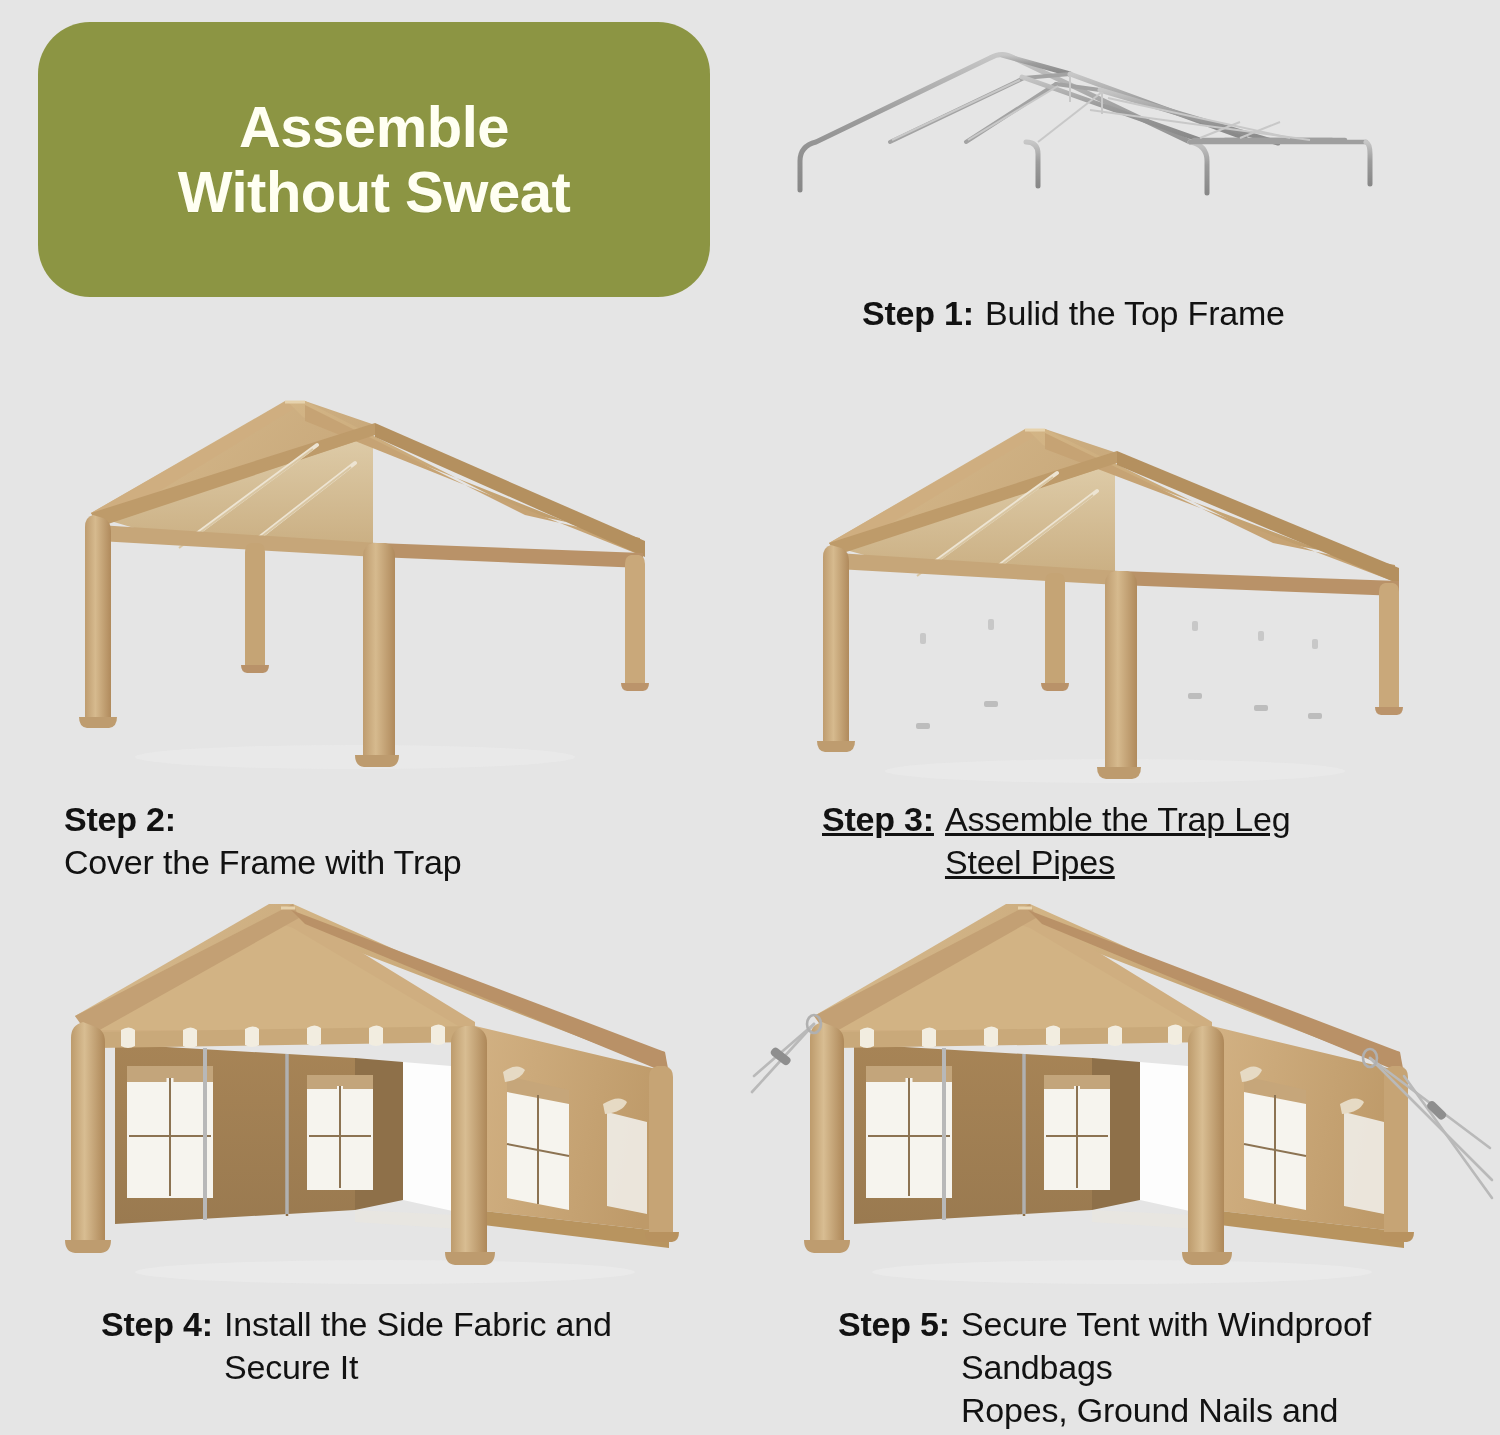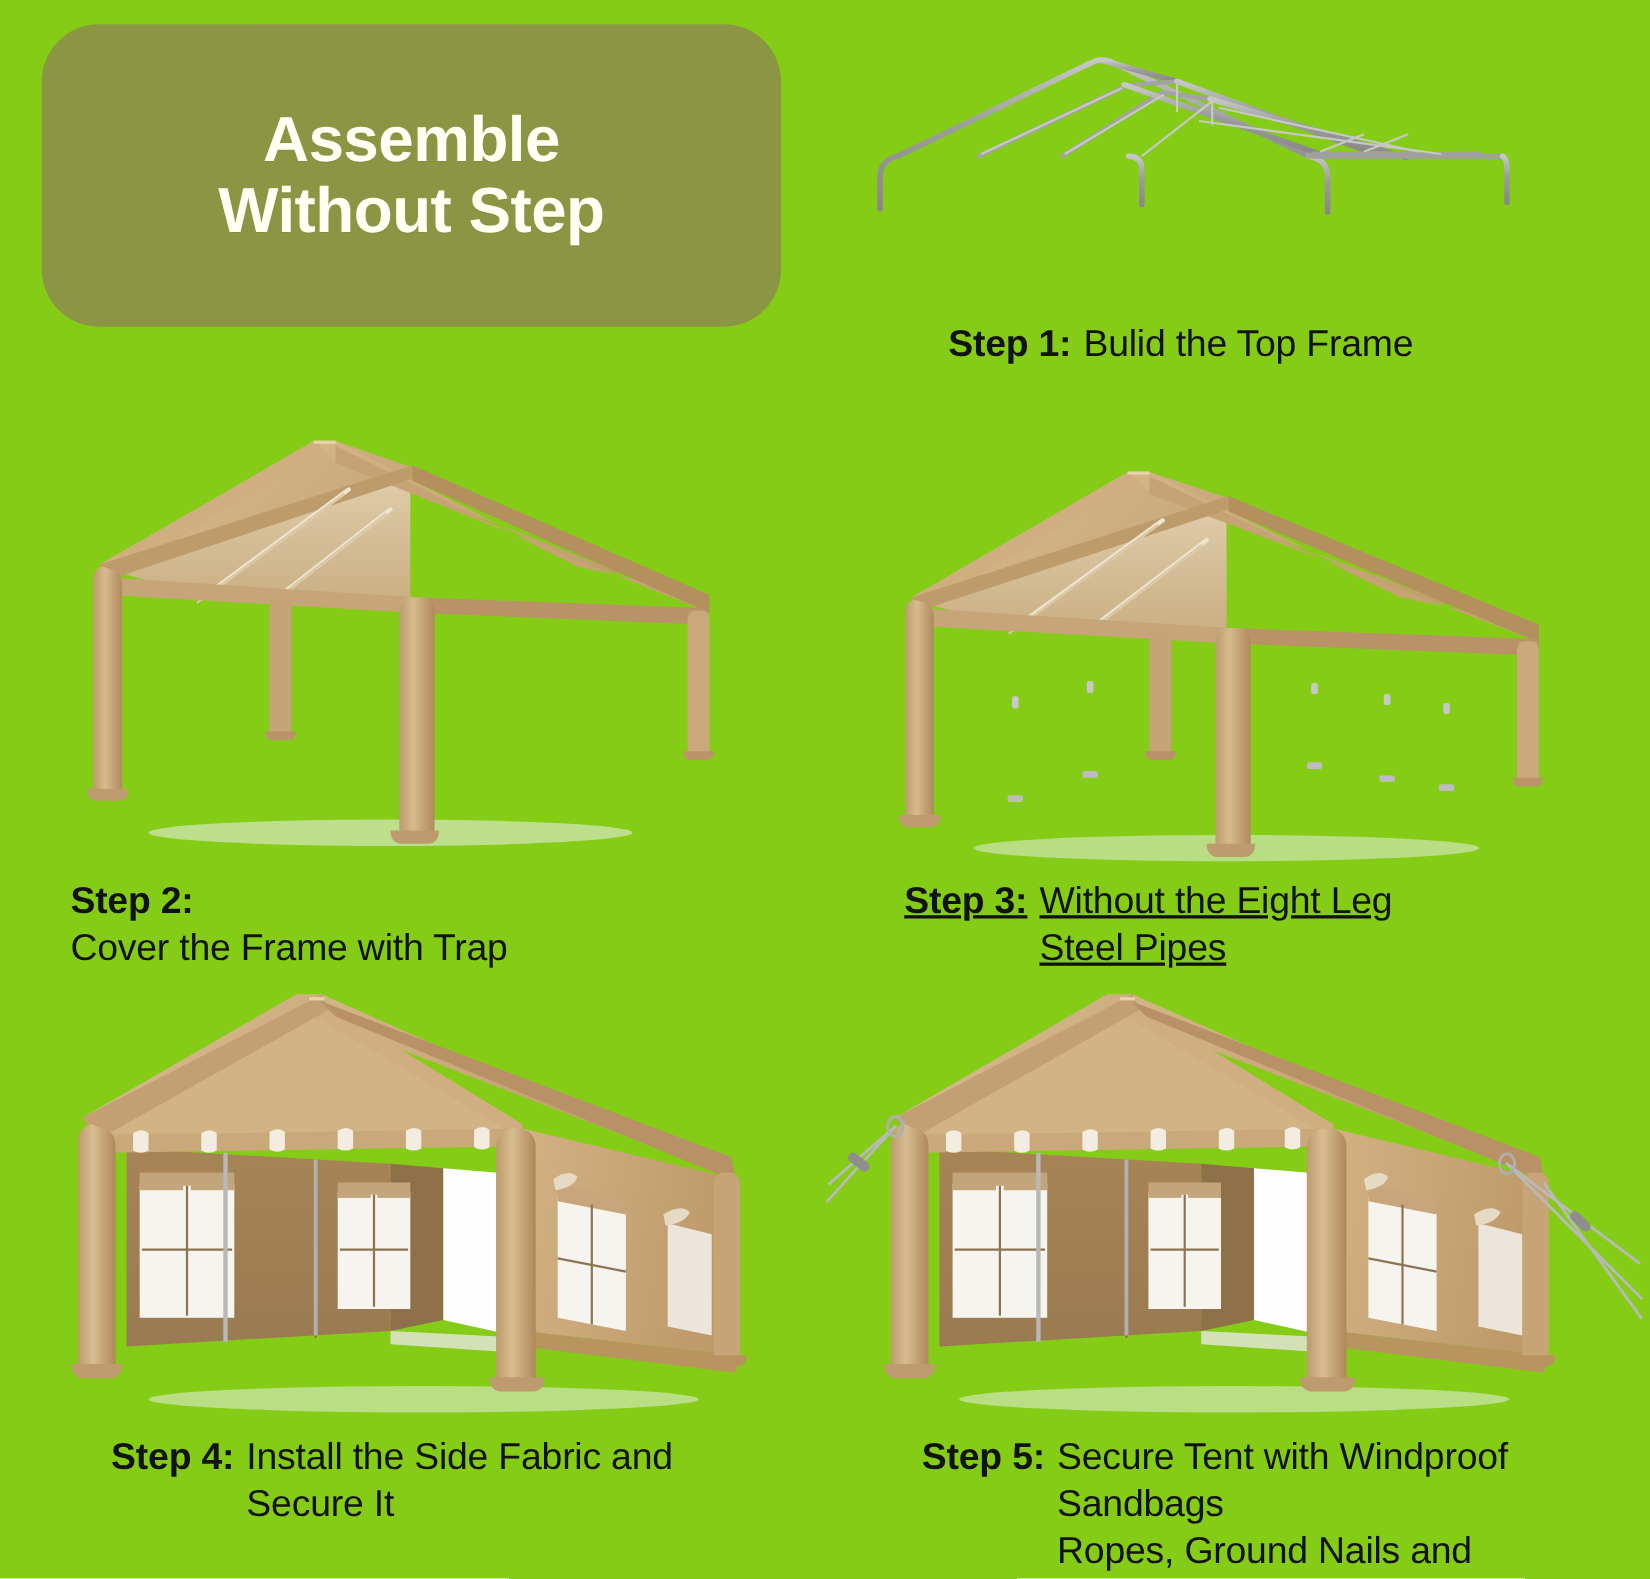--- a/index.html
+++ b/index.html
@@ -51,26 +51,26 @@
   #step4-cap{left:64px;top:1303px;width:690px;}
 
   #step5-art{left:752px;top:880px;width:740px;height:412px;}
   #step5-cap{left:822px;top:1303px;width:670px;}
 
   svg{display:block;overflow:visible;}
 </style>
 </head>
 <body>
 
-<div class="page" style="background: #84cc16;">
+<div class="page" style="background: #e5e5e5;">
 
   <div class="badge" id="badge" style="background: rgb(140, 149, 67);">
     <div class="badge-text" style="color: rgb(255, 255, 242);">
       <div>Assemble</div>
-      <div>Without Step</div>
+      <div>Without Sweat</div>
     </div>
   </div>
 
   <div class="cell art" id="step1-art">
     <svg width="620" height="250" viewBox="0 0 620 250">
       <defs>
         <linearGradient id="tube" x1="0" y1="0" x2="0" y2="1">
           <stop offset="0%" stop-color="#C7C7C7"></stop>
           <stop offset="45%" stop-color="#9C9C9C"></stop>
           <stop offset="100%" stop-color="#888888"></stop>
@@ -302,21 +302,21 @@
       <path d="M590,188 q-6,1 -6,9 L584,312 q0,6 5,7 l10,0 q5,-1 5,-7 L604,197 q0,-8 -6,-9 z" fill="#C9A87A"></path>
       <path d="M580,312 q0,7 6,8 l16,0 q6,-1 6,-8 z" fill="#BB946B"></path>
 
       <path d="M230,35 L250,35" stroke="#E6D2AC" stroke-width="3" fill="none"></path>
     </svg>
   </div>
   <div class="caption" id="step3-cap" style="color: rgb(18, 18, 18); text-decoration: underline;">
     <div class="cap-hang">
       <span class="lbl">Step 3:</span>
       <span class="body">
-        <span style="display:block">Without the Eight Leg</span>
+        <span style="display:block">Assemble the Trap Leg</span>
         <span style="display:block">Steel Pipes</span>
       </span>
     </div>
   </div>
 
   <div class="cell art" id="step4-art">
     <svg width="690" height="410" viewBox="0 0 690 410">
       <defs>
         <linearGradient id="roofL4" x1="0" y1="0" x2="1" y2="0.4">
           <stop offset="0%" stop-color="#D9BE92"></stop>

